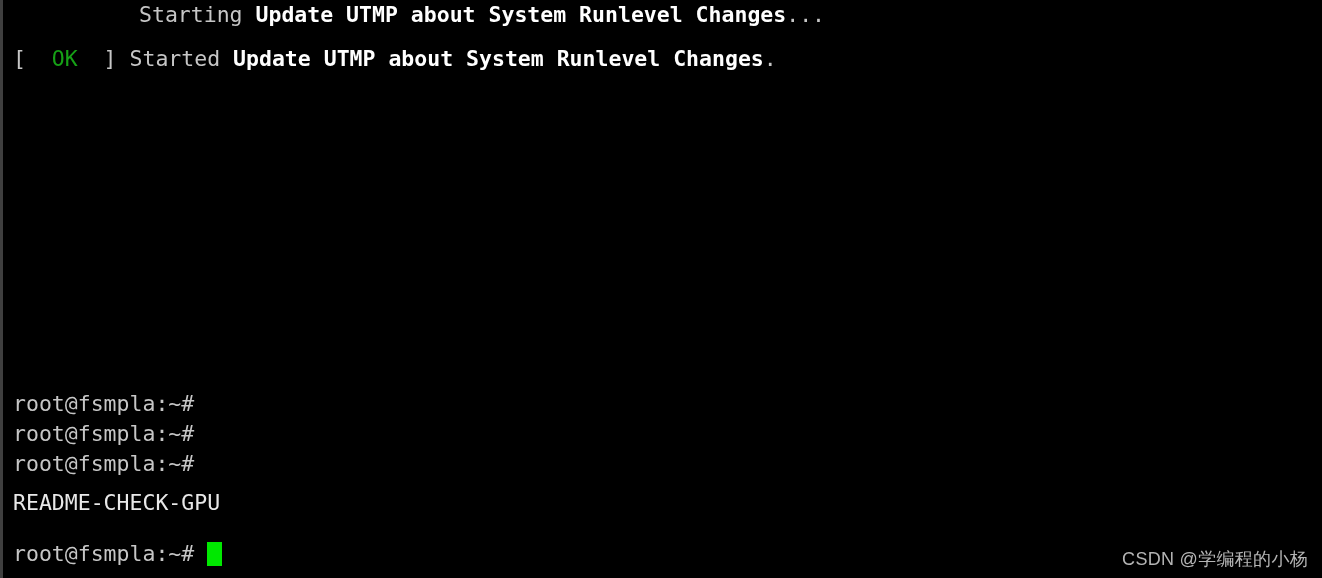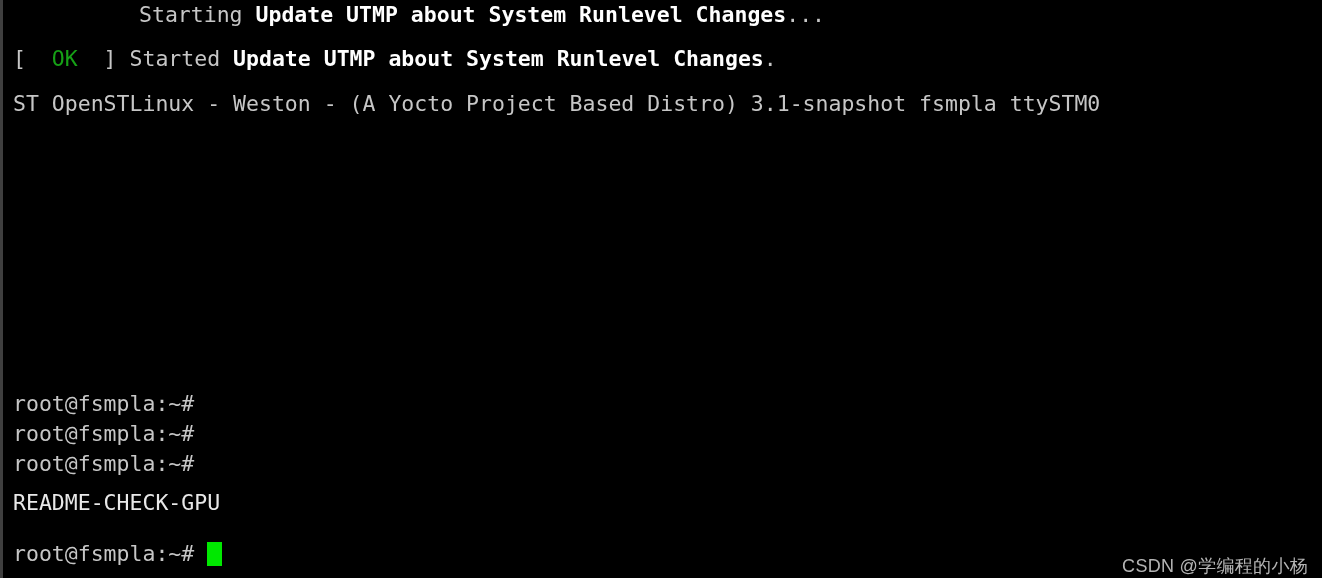--- a/index.html
+++ b/index.html
@@ -61,41 +61,40 @@
     display: inline-block;
     width: 15px;
     height: 24px;
     background: #00e800;
     vertical-align: -5px;
   }
 
   #watermark {
     position: absolute;
     right: 14px;
-    bottom: 1px;
+    bottom: 8px;
     color: #c4c4c4;
     font-family: "Liberation Sans", "DejaVu Sans", sans-serif;
     font-size: 18px;
     line-height: 22px;
     white-space: pre;
     opacity: 0.92;
     letter-spacing: 0.3px;
   }
 </style>
 </head>
 <body>
 
 <div id="screen">
 
   <div id="left-edge-strip"></div>
 
   <div id="console">
       <div class="line" style="top: 0px; left: 139px;"><span class="dim">Starting </span><span class="bright">Update UTMP about System Runlevel Changes</span><span class="dim">...</span></div>
       <div class="line" style="top: 44px; left: 13px;"><span class="bracket">[  </span><span class="ok">OK</span><span class="bracket">  ] </span><span class="dim">Started </span><span class="bright">Update UTMP about System Runlevel Changes</span><span class="dim">.</span></div>
-      <div class="line" style="top: 89px; left: 13px;"><span class="dim">ST OpenSTLinux - Weston - (A Yocto Project Based Distro) 3.1-snapshot fsmpla ttySTM0</span></div>
       <div class="line" style="top: 389px; left: 13px;"><span class="dim">root@fsmpla:~#</span></div>
       <div class="line" style="top: 419px; left: 13px;"><span class="dim">root@fsmpla:~#</span></div>
       <div class="line" style="top: 449px; left: 13px;"><span class="dim">root@fsmpla:~#</span></div>
       <div class="line" style="top: 488px; left: 13px; text-align: center;"><span class="white">README-CHECK-GPU</span></div>
       <div class="line" style="top: 539px; left: 13px;"><span class="dim">root@fsmpla:~# </span><span class="cursor-block"></span></div>
     </div>
 
   <div id="watermark">CSDN @学编程的小杨</div>
 
 </div>

